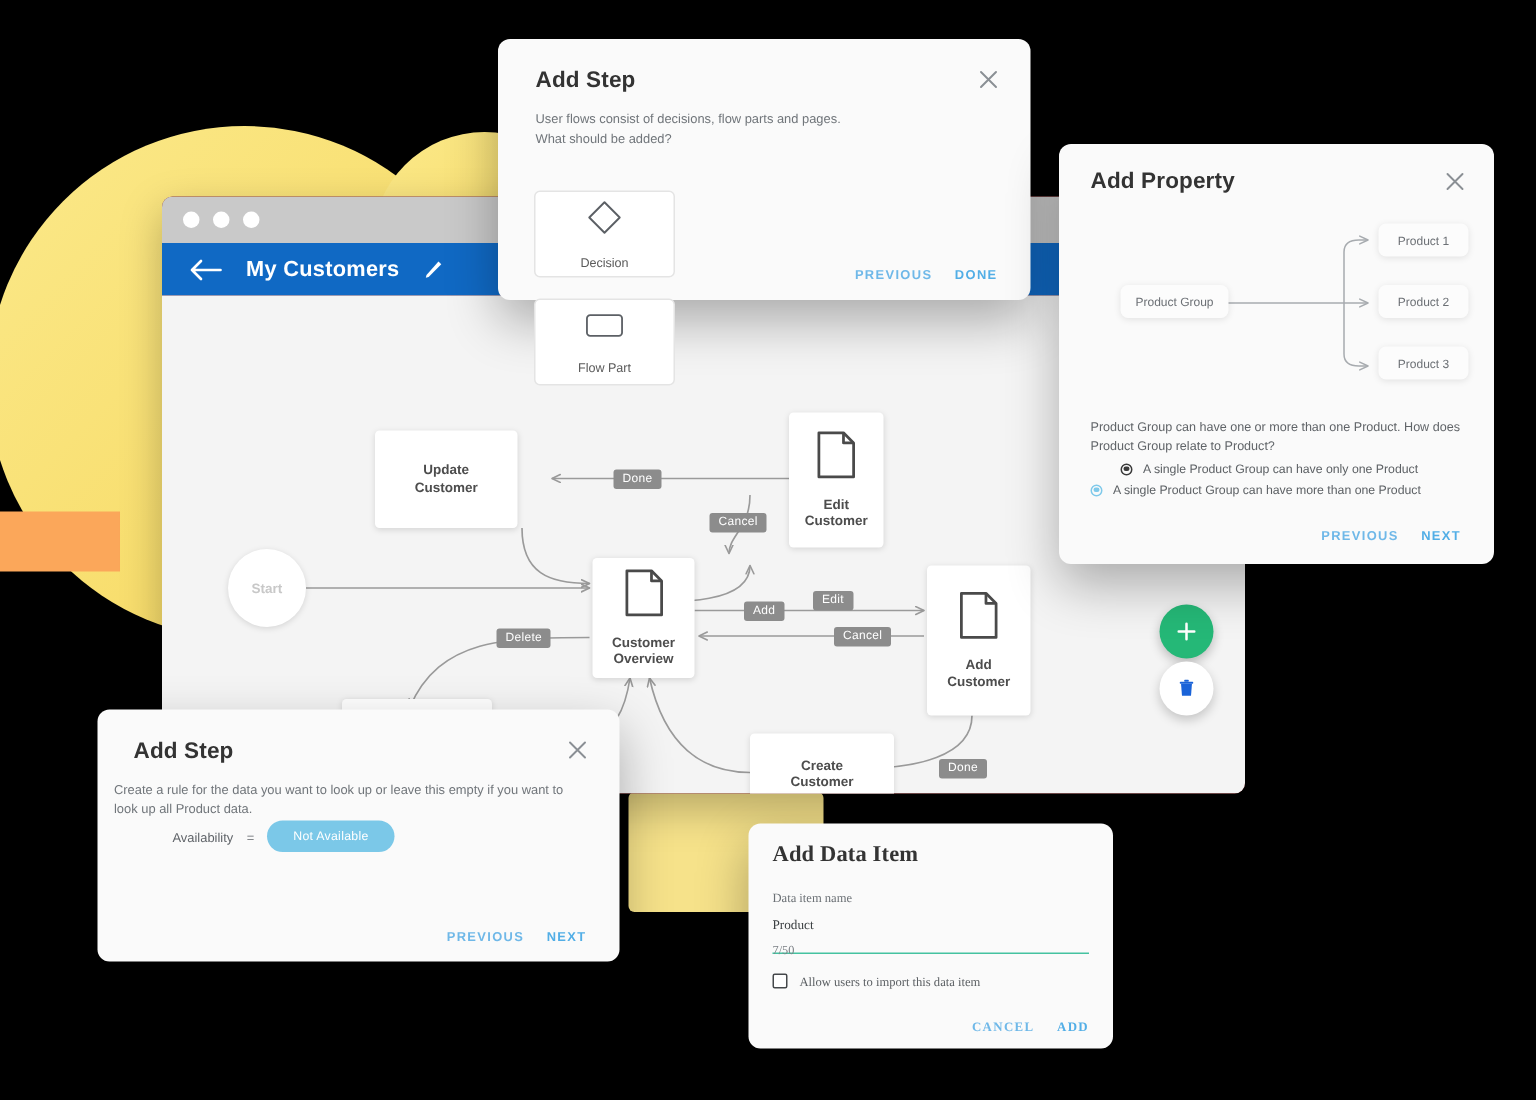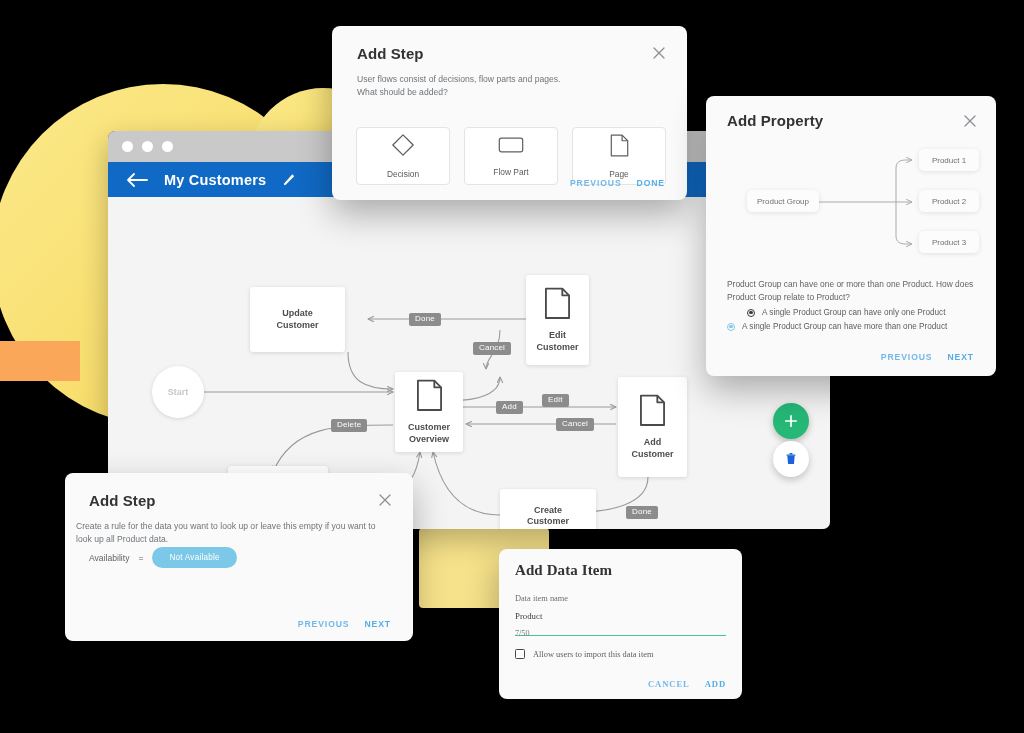--- a/index.html
+++ b/index.html
@@ -151,21 +151,21 @@
     content: ""; position: absolute; left: 1.4px; top: 1.4px;
     width: 3.2px; height: 3.2px; border-radius: 50%; background: #7FC9EA;
   }
   .radio.off::after {
     content: ""; position: absolute; left: 1.4px; top: 1.4px;
     width: 3.2px; height: 3.2px; border-radius: 50%; background: #3A3A3A;
   }
 
   
   .rule-row {
-    position: absolute; display: flex; align-items: center; gap: 9px;
+    position: absolute; display: flex; align-items: center; gap: 9px; margin-left: 26px;
   }
   .rule-label { font-size: 8.6px; color: #5F6368; }
   .rule-eq { font-size: 8.6px; color: #5F6368; }
   .chip-value {
     background: #7BC8E8; color: #FFFFFF; font-size: 8.2px;
     padding: 6px 17px; border-radius: 13px; letter-spacing: .2px;
   }
 
   
   .field-label { position: absolute; font-size: 8.4px; color: #6B7075; }
@@ -331,45 +331,36 @@
   <div class="dialog" style="left:332px; top:26px; width:355px; height:174px;">
     <div class="dlg-title" style="position:absolute; left:25px; top:19px;">Add Step</div>
     <div class="dlg-sub" style="position:absolute; left:25px; top:40px; width:300px;">User flows consist of decisions, flow parts and pages.
 What should be added?</div>
     <div class="dlg-close" style="right:20px; top:20px;">
       <svg viewBox="0 0 14 14" width="14" height="14">
         <path d="M2,2 L12,12 M12,2 L2,12" stroke="#8A8F94" stroke-width="1.3" stroke-linecap="round"></path>
       </svg>
     </div>
 
-    <div class="opt-row" style="left:24px; top:101px;">
+    <div class="opt-row" style="left:24px; top:101px;flex-direction:column;">
       <div class="opt-card">
         <span>
           <svg viewBox="0 0 26 26" width="24" height="24">
             <path d="M13,2 L24,13 L13,24 L2,13 Z" fill="none" stroke="#5C6065" stroke-width="1.4" stroke-linejoin="round"></path>
           </svg>
         </span>
         <span class="opt-label">Decision</span>
       </div>
       <div class="opt-card">
         <span>
           <svg viewBox="0 0 30 22" width="26" height="20">
             <rect x="1.5" y="3" width="27" height="16" rx="2.5" fill="none" stroke="#5C6065" stroke-width="1.4"></rect>
           </svg>
         </span>
         <span class="opt-label">Flow Part</span>
-      </div>
-      <div class="opt-card">
-        <span>
-          <svg viewBox="0 0 22 26" width="19" height="23">
-            <path d="M1.5,1 H14 L20.5,7.5 V25 H1.5 Z" fill="none" stroke="#5C6065" stroke-width="1.4" stroke-linejoin="round"></path>
-            <path d="M14,1 V7.5 H20.5" fill="none" stroke="#5C6065" stroke-width="1.4" stroke-linejoin="round"></path>
-          </svg>
-        </span>
-        <span class="opt-label">Page</span>
       </div>
     </div>
 
     <div class="dlg-actions" style="right:22px; bottom:12px;">
       <button class="dlg-btn">PREVIOUS</button>
       <button class="dlg-btn strong">DONE</button>
     </div>
   </div>
 
   <div class="dialog" style="left:706px; top:96px; width:290px; height:280px;">

